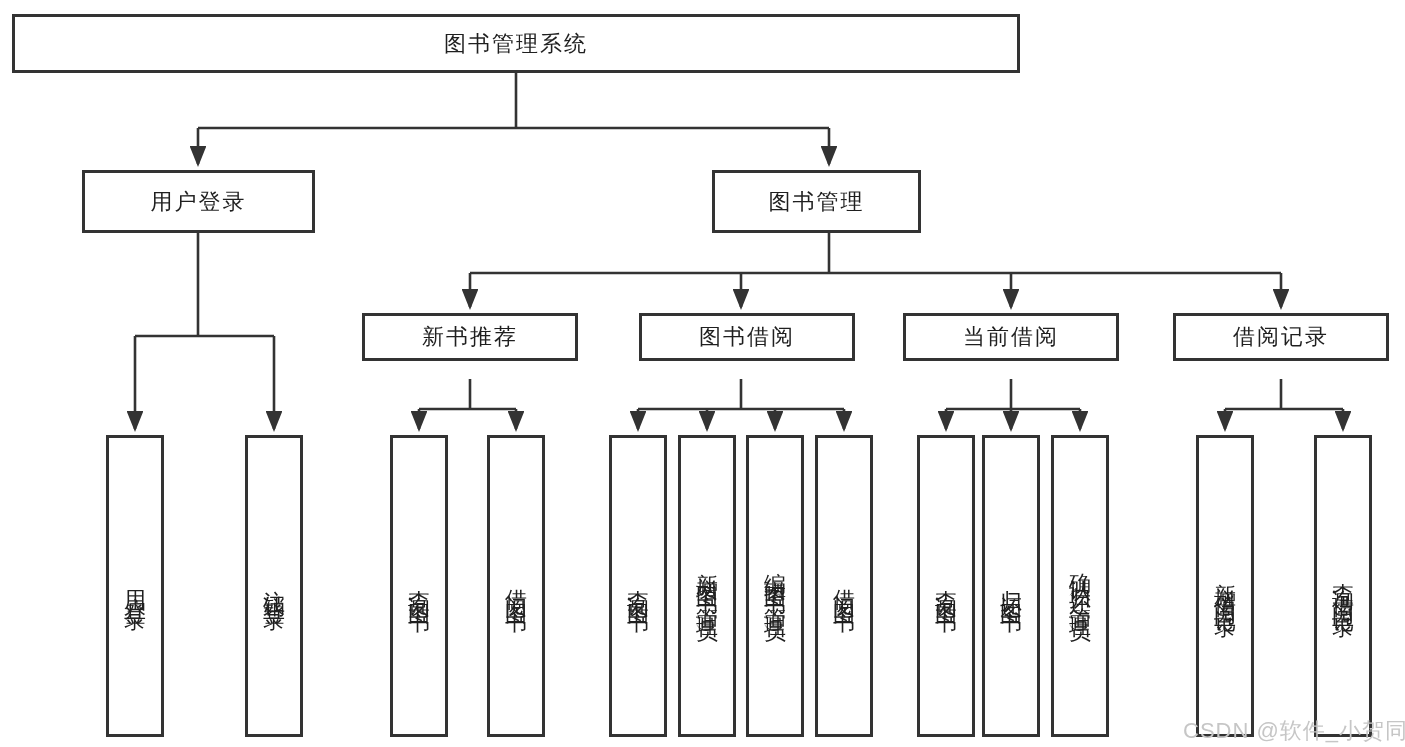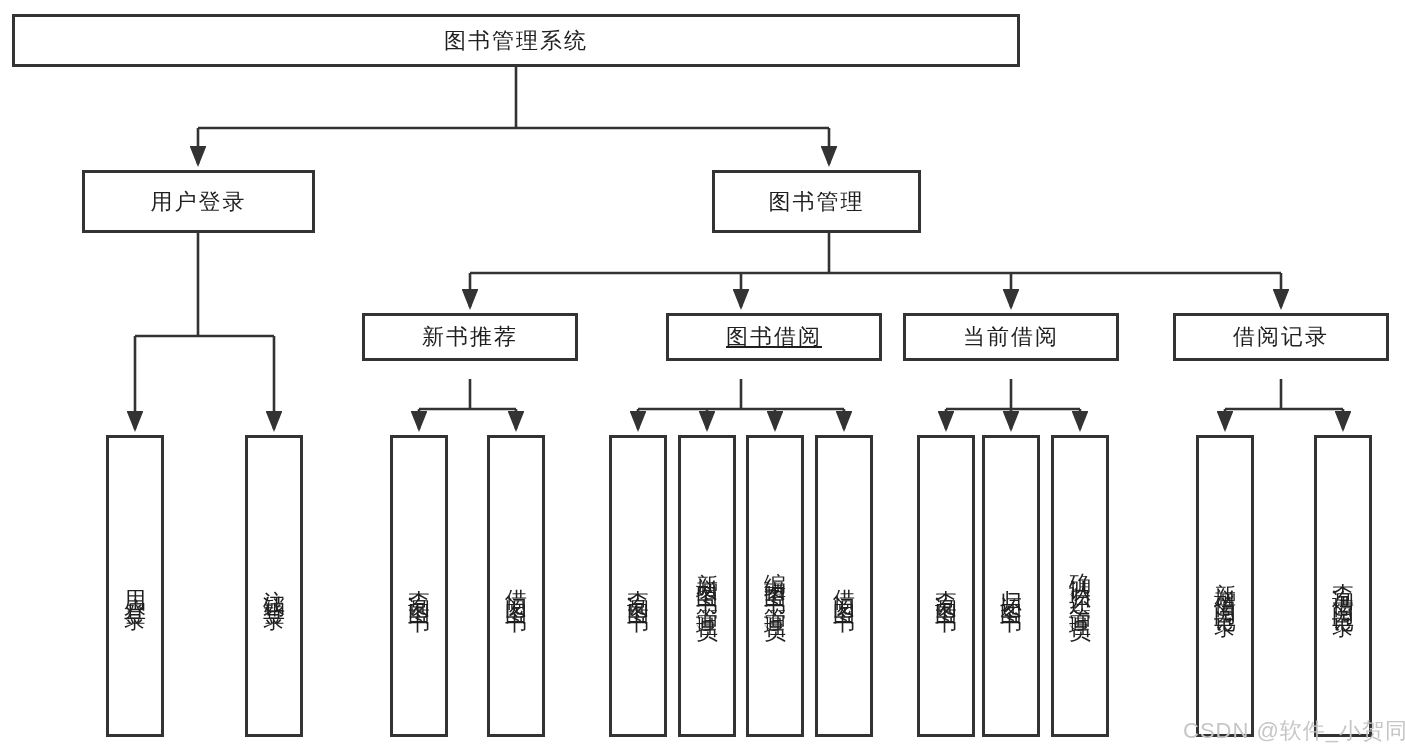--- a/index.html
+++ b/index.html
@@ -44,26 +44,26 @@
   .node.vertical .vtext {
     writing-mode: vertical-rl;
     text-orientation: mixed;
     letter-spacing: 7px;
     font-size: 22px;
     max-height: 292px;
     white-space: nowrap;
   }
 
   
-  .n-root      { left: 12px;  top: 14px;  width: 1008px; height: 53px; }
+  .n-root      { left: 12px;  top: 14px;  width: 1008px; height: 59px; }
   .n-login     { left: 82px;  top: 170px; width: 233px;  height: 63px; }
   .n-bookmgmt  { left: 712px; top: 170px; width: 209px;  height: 63px; }
   .n-l3        { top: 313px;  height: 48px; width: 216px; }
   .n-newbook   { left: 362px; }
-  .n-borrow    { left: 666px; text-decoration: underline; }
+  .n-borrow    { left: 639px; }
   .n-current   { left: 903px; text-align: right; }
   .n-records   { left: 1173px; }
 
   
   .v1  { left: 106px; }
   .v2  { left: 245px; }
   .v3  { left: 390px; }
   .v4  { left: 487px; }
   .v5  { left: 609px; }
   .v6  { left: 678px; }

